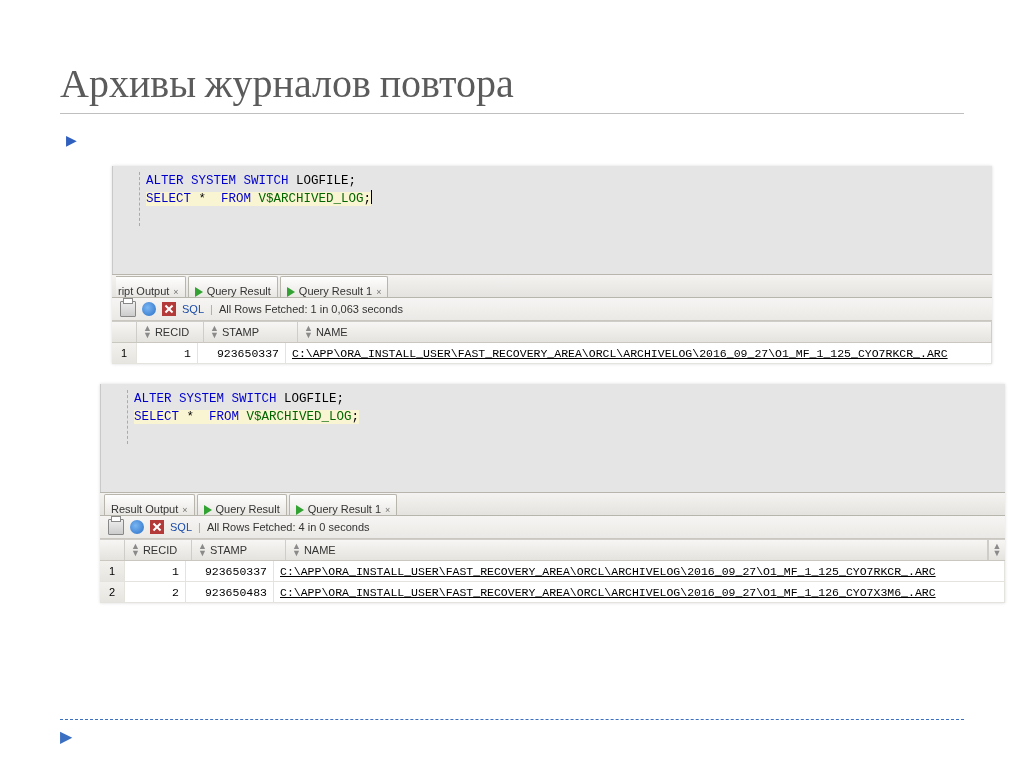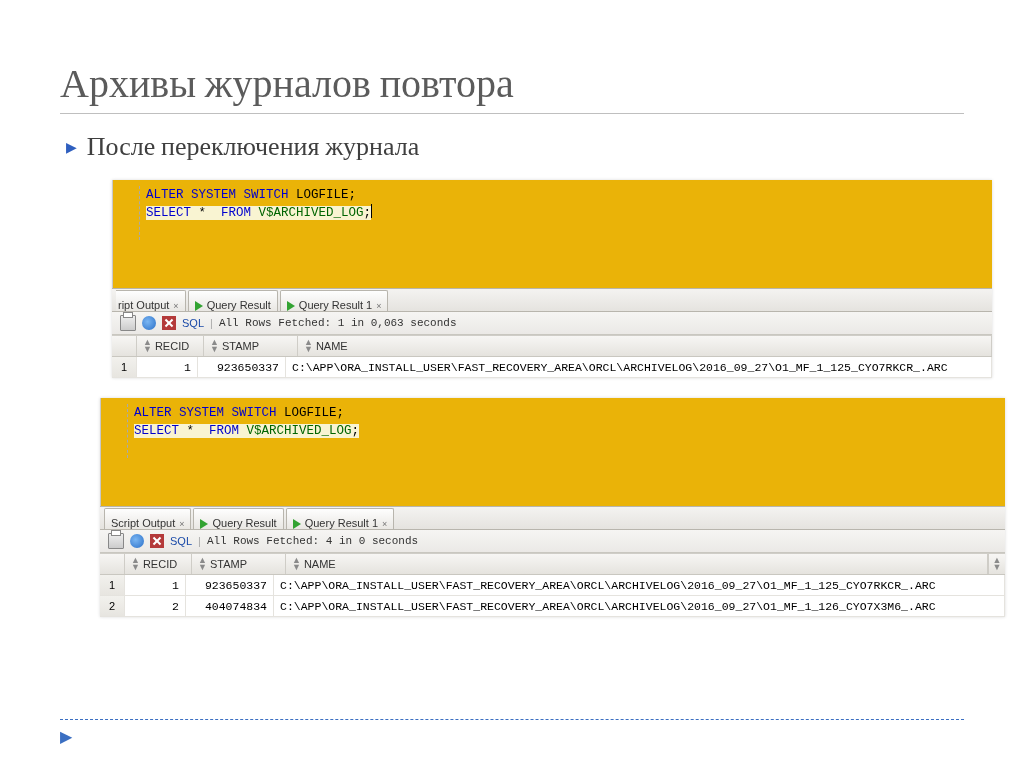--- a/index.html
+++ b/index.html
@@ -46,21 +46,21 @@
 
   
   .panel-wrap {
     margin: 0 0 20px 52px;
     width: 880px;
     font-size: 11px;
     color: #000;
     box-shadow: 0 0 3px rgba(0,0,0,0.15);
   }
   .sql-area {
-    background: #eab308;
+    background: #e5e5e5;
     padding: 6px 8px 8px 6px;
     border-left: 1px solid #c9c9c9;
   }
   .sql-gutter-row {
     display: flex;
   }
   .gutter {
     width: 20px;
     min-width: 20px;
     border-right: 1px dashed #aaa;
@@ -161,21 +161,21 @@
     background: #b43a3a;
     position: relative;
   }
   .ico-del::before, .ico-del::after {
     content:""; position:absolute; left:2px; top:6px; width:10px; height:2px;
     background:#fff; transform-origin:center;
   }
   .ico-del::before { transform: rotate(45deg); }
   .ico-del::after  { transform: rotate(-45deg); }
   .toolbar .sep { color:#aaa; }
-  .toolbar .fetched { color:#333;font-family:Liberation Mono, monospace; }
+  .toolbar .fetched { color:#333; }
 
   
   .grid {
     background:#fff;
     border-top:1px solid #cfcdc7;
   }
   .grid-head {
     display:flex;
     background: linear-gradient(to bottom, #f7f6f4, #e5e3de);
     border-bottom:1px solid #c9c7c0;
@@ -211,21 +211,21 @@
   }
   .cell.rownum {
     width:24px; justify-content:center;
     background: linear-gradient(to bottom,#f2f1ed,#e7e5e0);
     font-family: "Segoe UI", Arial, sans-serif;
     font-size: 11px;
     padding:0;
   }
   .cell.recid { width:48px; justify-content:flex-end; }
   .cell.stamp { width:75px; justify-content:flex-end;text-align:center; }
-  .cell.name  { flex:1; }
+  .cell.name  { flex:1;text-decoration:underline; }
 
   .scroll-cue {
     width:16px;
     border-left:1px solid #cfcdc7;
     display:flex; align-items:center; justify-content:center;
   }
 
   
   .footer-rule {
     position:absolute;
@@ -241,21 +241,20 @@
   }
 </style>
 </head>
 <body>
 
 <div class="slide">
   <h1 class="slide-title">Архивы журналов повтора</h1>
 
   <div class="bullet">
     <span class="marker">▶</span>
-    <span class="text">После переключения журнала</span>
   </div>
 
   <div class="panel-wrap">
     <div class="sql-area">
       <div class="sql-gutter-row">
         <div class="gutter"></div>
         <div class="code"><span class="kw-blue">ALTER</span> <span class="kw-blue">SYSTEM</span> <span class="kw-blue">SWITCH</span> LOGFILE;
 <span class="hl"><span class="kw-blue">SELECT</span> *  <span class="kw-blue">FROM</span> <span class="kw-green">V$ARCHIVED_LOG</span>;</span><span class="caret"></span>
         </div>
       </div>
@@ -319,21 +318,21 @@
         <div class="gutter"></div>
         <div class="code"><span class="kw-blue">ALTER</span> <span class="kw-blue">SYSTEM</span> <span class="kw-blue">SWITCH</span> LOGFILE;
 <span class="hl"><span class="kw-blue">SELECT</span> *  <span class="kw-blue">FROM</span> <span class="kw-green">V$ARCHIVED_LOG</span>;</span>
         </div>
       </div>
       <div style="height:40px"></div>
     </div>
 
     <div class="tabs">
       <div class="tab">
-        <span>Script Output</span>
+        <span>Result Output</span>
         <span class="x">×</span>
       </div>
       <div class="tab">
         <span class="play"></span>
         <span>Query Result</span>
       </div>
       <div class="tab">
         <span class="play"></span>
         <span>Query Result 1</span>
         <span class="x">×</span>
@@ -371,21 +370,21 @@
 
       <div class="grid-row">
         <div class="cell rownum">1</div>
         <div class="cell recid">1</div>
         <div class="cell stamp">923650337</div>
         <div class="cell name">C:\APP\ORA_INSTALL_USER\FAST_RECOVERY_AREA\ORCL\ARCHIVELOG\2016_09_27\O1_MF_1_125_CYO7RKCR_.ARC</div>
       </div>
       <div class="grid-row">
         <div class="cell rownum">2</div>
         <div class="cell recid">2</div>
-        <div class="cell stamp">404074834</div>
+        <div class="cell stamp">923650483</div>
         <div class="cell name">C:\APP\ORA_INSTALL_USER\FAST_RECOVERY_AREA\ORCL\ARCHIVELOG\2016_09_27\O1_MF_1_126_CYO7X3M6_.ARC</div>
       </div>
     </div>
   </div>
 
   <div class="footer-rule"></div>
   <div class="corner-mark">▶</div>
 </div>
 
 </body></html>

